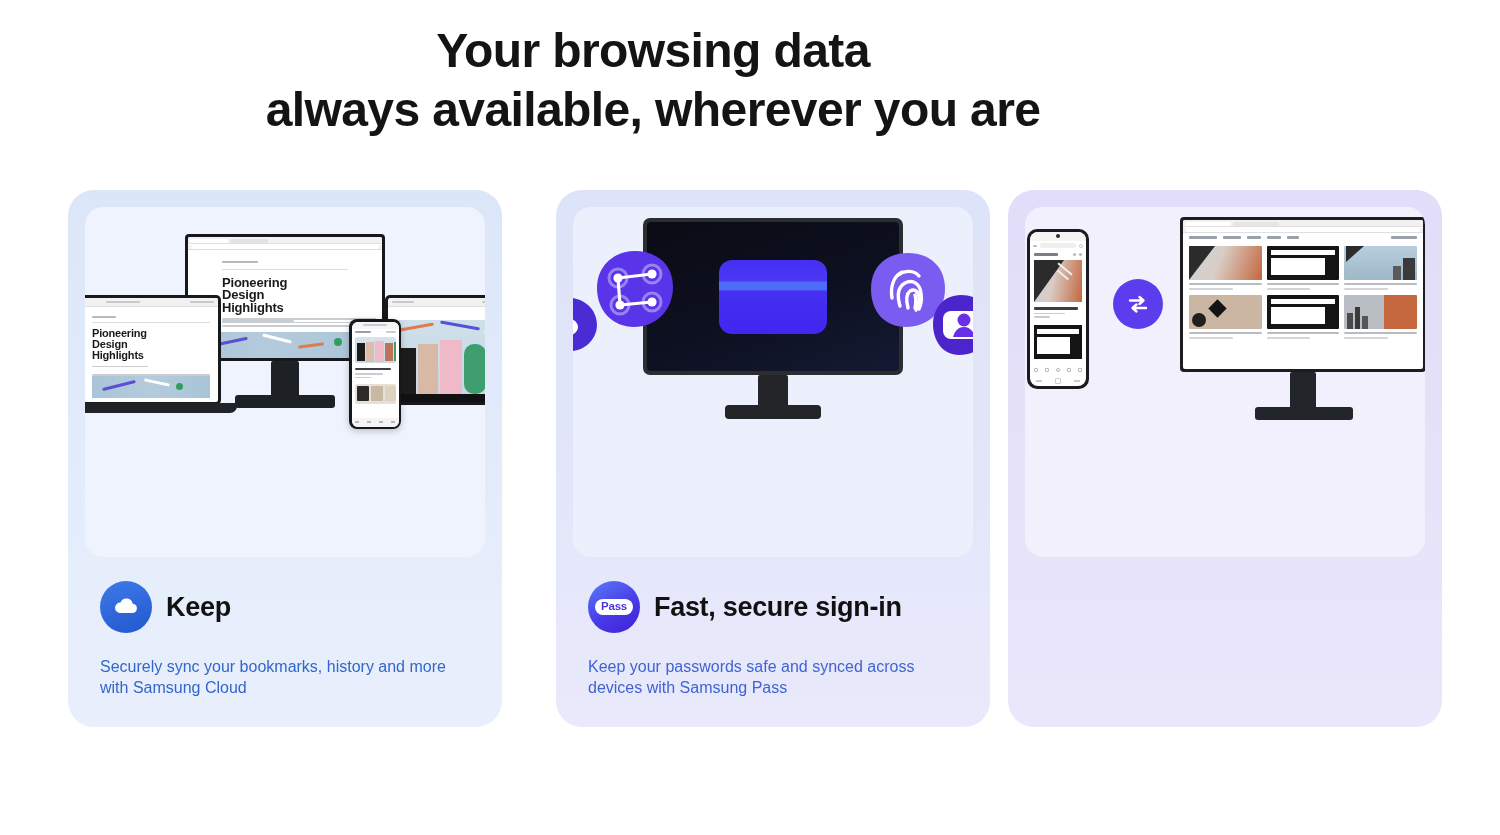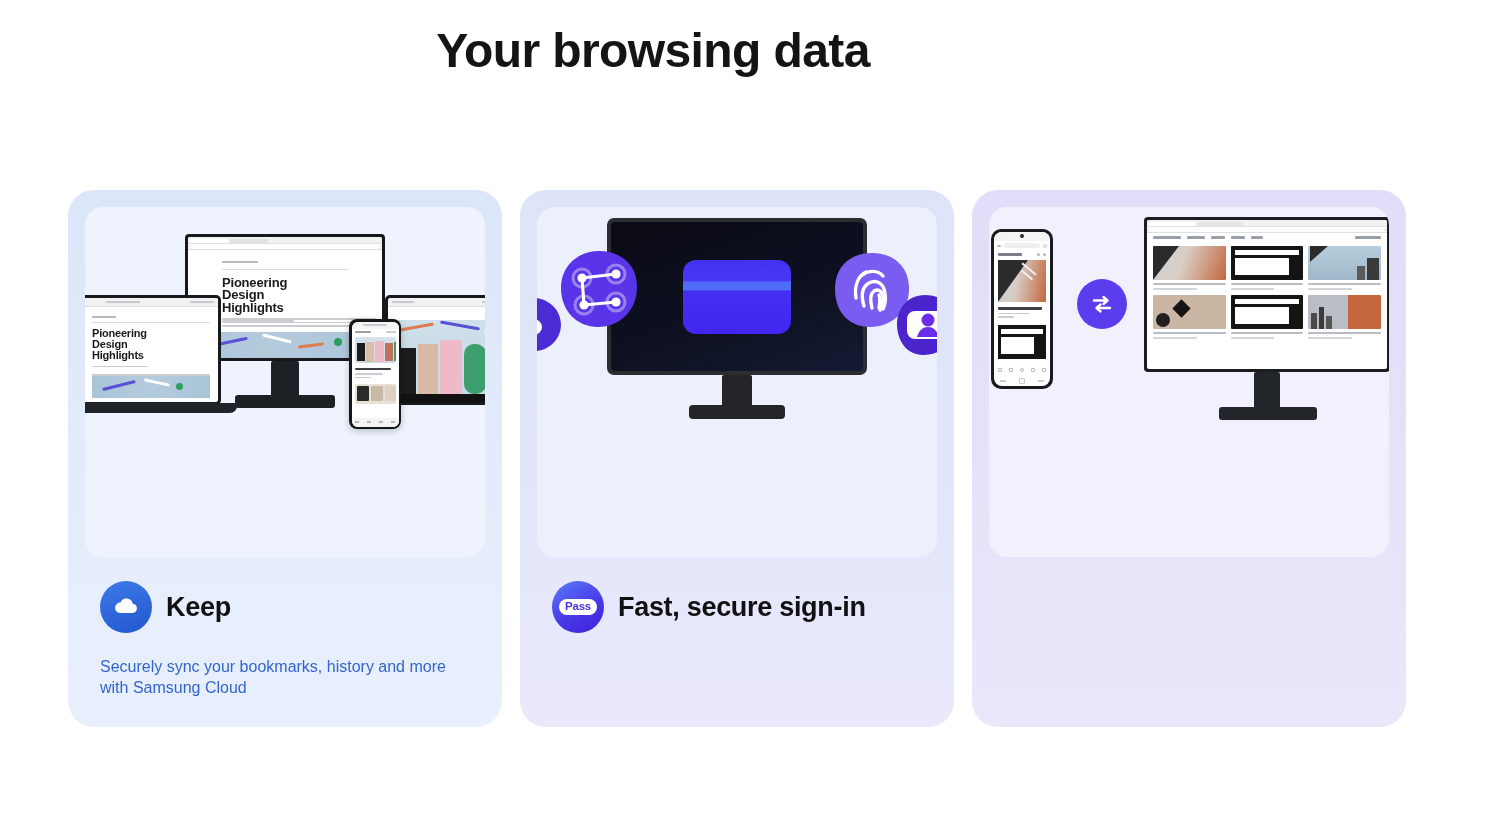--- a/index.html
+++ b/index.html
@@ -27,21 +27,21 @@
     display: flex; gap: 18px;
   }
   .card {
     width: 434px; height: 537px;
     border-radius: 26px;
     position: relative;
     overflow: hidden;
     flex: 0 0 434px;
   }
   .card.c1 { background: linear-gradient(180deg,#dbe6f8 0%, #e4ecfb 55%, #e9effc 100%); }
-  .card.c2 { background: linear-gradient(180deg,#dde3f8 0%, #e3e6fa 55%, #e9e9fb 100%); }
+  .card.c2 { background: linear-gradient(180deg,#dde3f8 0%, #e3e6fa 55%, #e9e9fb 100%); margin-left: 36px; }
   .card.c3 { background: linear-gradient(180deg,#e2ddf8 0%, #e6e2f9 55%, #eae7fb 100%); }
 
   .hero {
     position: absolute; top: 17px; left: 17px;
     width: 400px; height: 350px;
     border-radius: 18px;
     overflow: hidden;
   }
   .card.c1 .hero { background:#eef3fd; }
   .card.c2 .hero { background:#eceffc; }
@@ -130,20 +130,21 @@
   .navrow { display:flex; gap:6px; padding:3px 6px 2px; align-items:center; }
   .navitem { height:3px; background:#9aa0a8; border-radius:1px; }
 </style>
 </head>
 <body>
 
 <div class="page">
 
   <h1 class="headline">
     <span>Your browsing data</span>
+    <span class="l2">always available, wherever you are</span>
   </h1>
 
   <div class="cards">
 
     <div class="card c1">
       <div class="hero">
 
         <div class="dev-monitor">
           <div class="scr">
             <div class="chrome h1">
@@ -343,20 +344,21 @@
       </div>
 
       <div class="cfoot">
         <div class="titlerow">
           <span class="badge" style="background:linear-gradient(150deg,#5a7df7 0%,#4a3ae8 55%,#3d21d6 100%);">
             <span style="background:#fff;color:#4a34e0;font-size:11.5px;font-weight:700;
                          padding:2.5px 6px;border-radius:9px;line-height:1;letter-spacing:-.2px;">Pass</span>
           </span>
           <span class="ctitle">Fast, secure sign-in</span>
         </div>
+        <div class="cdesc">Keep your passwords safe and synced across devices with Samsung Pass</div>
       </div>
     </div>
 
     <div class="card c3">
       <div class="hero">
 
         <div class="d3-phone">
           <div class="scr">
             <div style="height:9px;background:#f4f4f4;display:flex;align-items:center;justify-content:center;position:relative;">
               <div style="position:absolute;left:50%;top:2px;margin-left:-2px;width:4px;height:4px;background:#2a2a2a;border-radius:50%;"></div>

